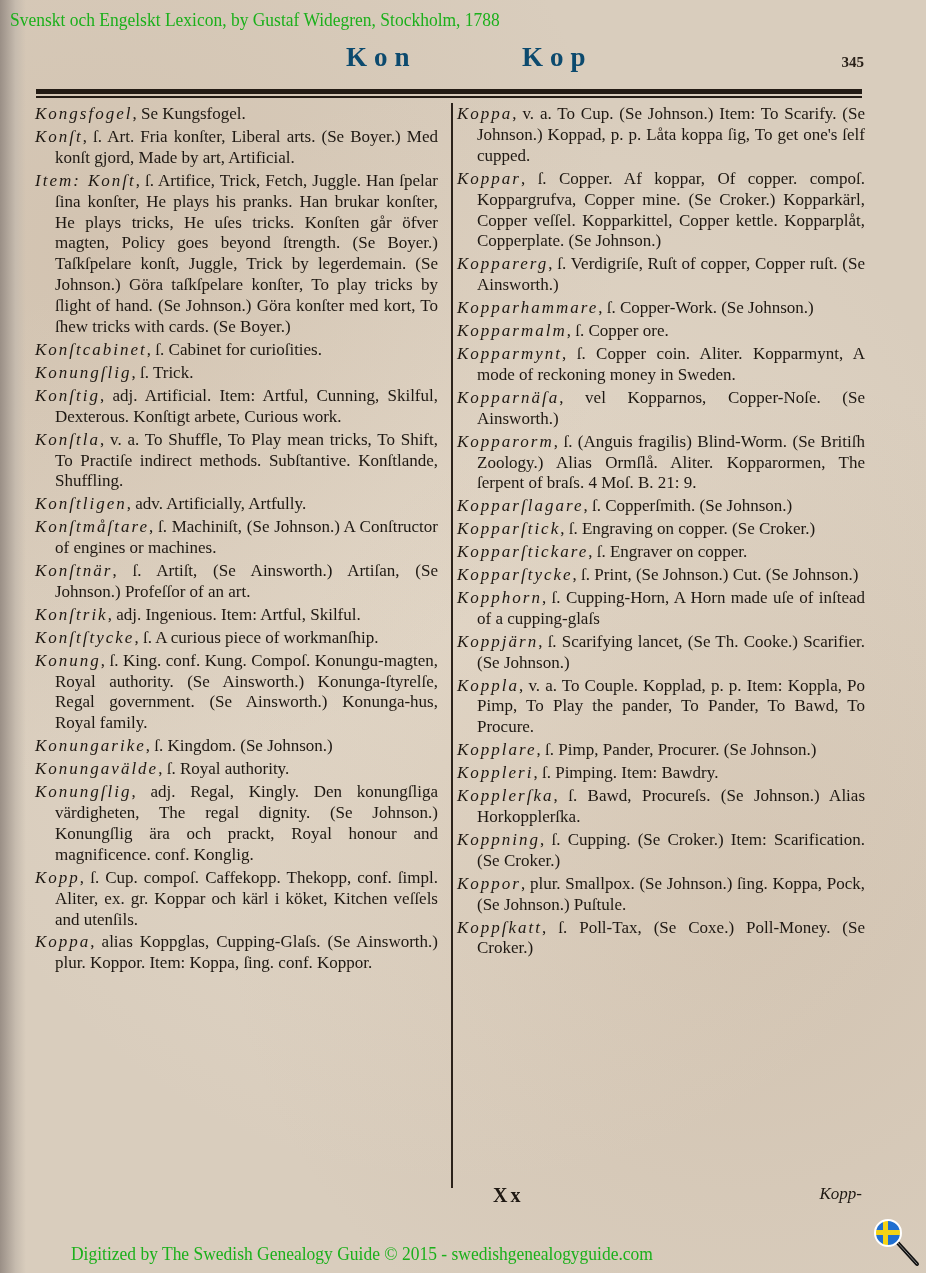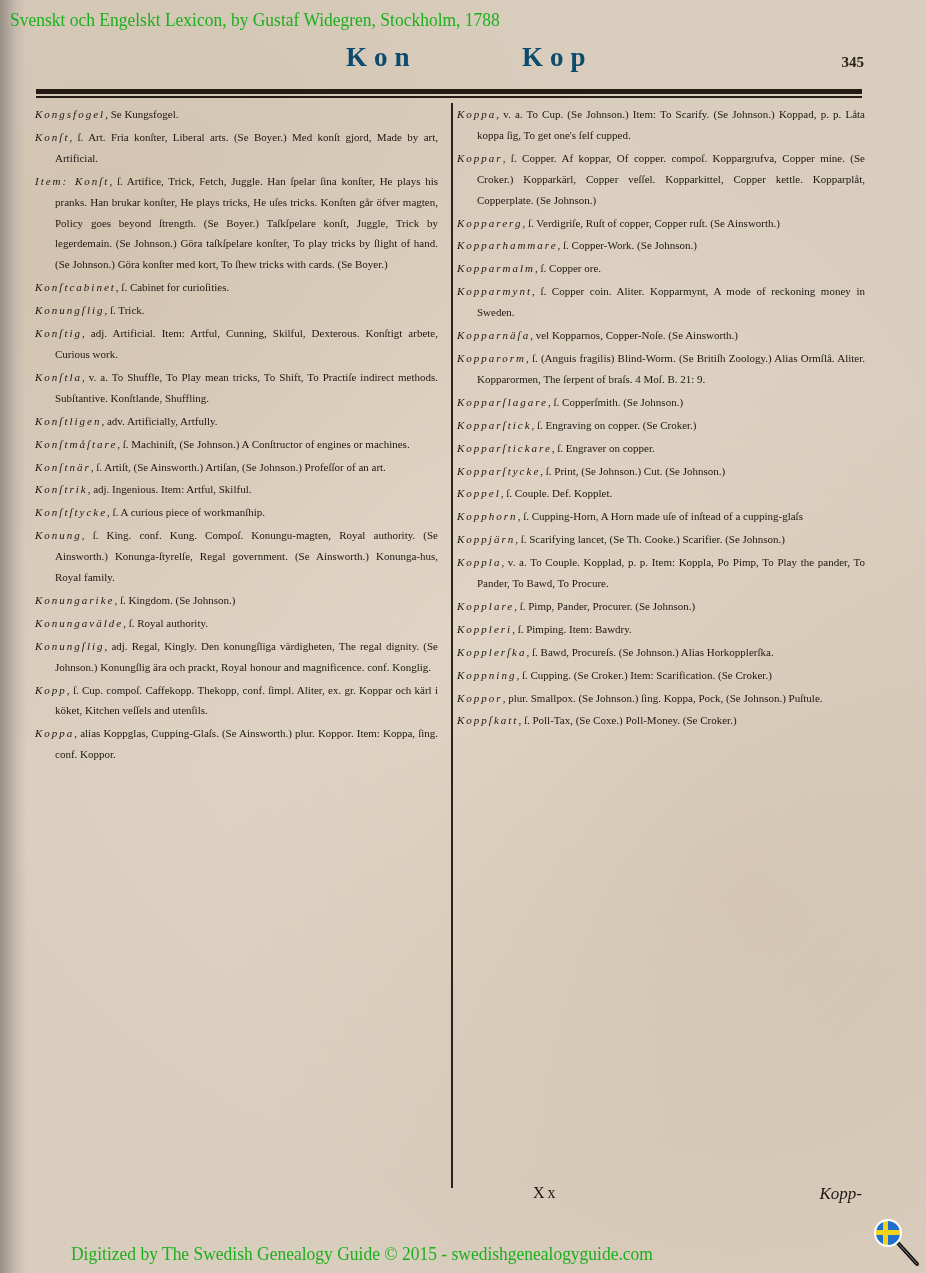--- a/index.html
+++ b/index.html
@@ -35,32 +35,32 @@
   .page-num {
     position: absolute; right: 62px; top: 12px; font-size: 15px; font-weight: bold; color: #2a2119;
   }
   .rule-thick {
     position: absolute; left: 36px; top: 89px; width: 826px; height: 5px; background: #231b14;
   }
   .rule-thin {
     position: absolute; left: 36px; top: 96px; width: 826px; height: 2px; background: #231b14;
   }
   .col {
-    position: absolute; top: 104px; font-size: 11px; line-height: 20.9px;
+    position: absolute; top: 104px; font-size: 17px; line-height: 20.9px;
   }
   .col-left { left: 35px; width: 403px; }
   .col-right { left: 457px; width: 408px; }
   .divider {
     position: absolute; left: 451px; top: 103px; width: 2px; height: 1085px; background: #2b221a;
   }
   .entry { text-indent: -20px; padding-left: 20px; text-align: justify; margin: 0; }
   .entry.gap { margin-top: 2px; }
   .hw { font-style: italic; letter-spacing: 2px; }
   .catch-left {
-    position: absolute; left: 493px; top: 1184px; font-size: 16px; font-weight: normal; letter-spacing: 3px; margin-left: 40px;
+    position: absolute; left: 493px; top: 1184px; font-size: 20px; font-weight: bold; letter-spacing: 3px;
   }
   .catch-right {
     position: absolute; right: 64px; top: 1184px; font-size: 17px; font-style: italic;
   }
   .footer {
     position: absolute; left: 71px; top: 1243px; font-size: 19px; color: #1bb01b;
     transform: scaleX(0.92); transform-origin: left;
   }
   .logo {
     position: absolute; left: 868px; top: 1213px; width: 56px; height: 56px;
@@ -108,21 +108,20 @@
     <p class="entry gap"><span class="hw">Kopparerg</span><span>, ſ. Verdigriſe, Ruſt of copper, Copper ruſt. (Se Ainsworth.)</span></p>
     <p class="entry gap"><span class="hw">Kopparhammare</span><span>, ſ. Copper-Work. (Se Johnson.)</span></p>
     <p class="entry gap"><span class="hw">Kopparmalm</span><span>, ſ. Copper ore.</span></p>
     <p class="entry gap"><span class="hw">Kopparmynt</span><span>, ſ. Copper coin. Aliter. Kopparmynt, A mode of reckoning money in Sweden.</span></p>
     <p class="entry gap"><span class="hw">Kopparnäſa</span><span>, vel Kopparnos, Copper-Noſe. (Se Ainsworth.)</span></p>
     <p class="entry gap"><span class="hw">Kopparorm</span><span>, ſ. (Anguis fragilis) Blind-Worm. (Se Britiſh Zoology.) Alias Ormſlå. Aliter. Kopparormen, The ſerpent of braſs. 4 Moſ. B. 21: 9.</span></p>
     <p class="entry gap"><span class="hw">Kopparſlagare</span><span>, ſ. Copperſmith. (Se Johnson.)</span></p>
     <p class="entry gap"><span class="hw">Kopparſtick</span><span>, ſ. Engraving on copper. (Se Croker.)</span></p>
     <p class="entry gap"><span class="hw">Kopparſtickare</span><span>, ſ. Engraver on copper.</span></p>
     <p class="entry gap"><span class="hw">Kopparſtycke</span><span>, ſ. Print, (Se Johnson.) Cut. (Se Johnson.)</span></p>
-    <p class="entry gap"><span class="hw">Koppel</span><span>, ſ. Couple. Def. Kopplet.</span></p>
     <p class="entry gap"><span class="hw">Kopphorn</span><span>, ſ. Cupping-Horn, A Horn made uſe of inſtead of a cupping-glaſs</span></p>
     <p class="entry gap"><span class="hw">Koppjärn</span><span>, ſ. Scarifying lancet, (Se Th. Cooke.) Scarifier. (Se Johnson.)</span></p>
     <p class="entry gap"><span class="hw">Koppla</span><span>, v. a. To Couple. Kopplad, p. p. Item: Koppla, Po Pimp, To Play the pander, To Pander, To Bawd, To Procure.</span></p>
     <p class="entry gap"><span class="hw">Kopplare</span><span>, ſ. Pimp, Pander, Procurer. (Se Johnson.)</span></p>
     <p class="entry gap"><span class="hw">Koppleri</span><span>, ſ. Pimping. Item: Bawdry.</span></p>
     <p class="entry gap"><span class="hw">Kopplerſka</span><span>, ſ. Bawd, Procureſs. (Se Johnson.) Alias Horkopplerſka.</span></p>
     <p class="entry gap"><span class="hw">Koppning</span><span>, ſ. Cupping. (Se Croker.) Item: Scarification. (Se Croker.)</span></p>
     <p class="entry gap"><span class="hw">Koppor</span><span>, plur. Smallpox. (Se Johnson.) ſing. Koppa, Pock, (Se Johnson.) Puſtule.</span></p>
     <p class="entry gap"><span class="hw">Koppſkatt</span><span>, ſ. Poll-Tax, (Se Coxe.) Poll-Money. (Se Croker.)</span></p>
   </div>

